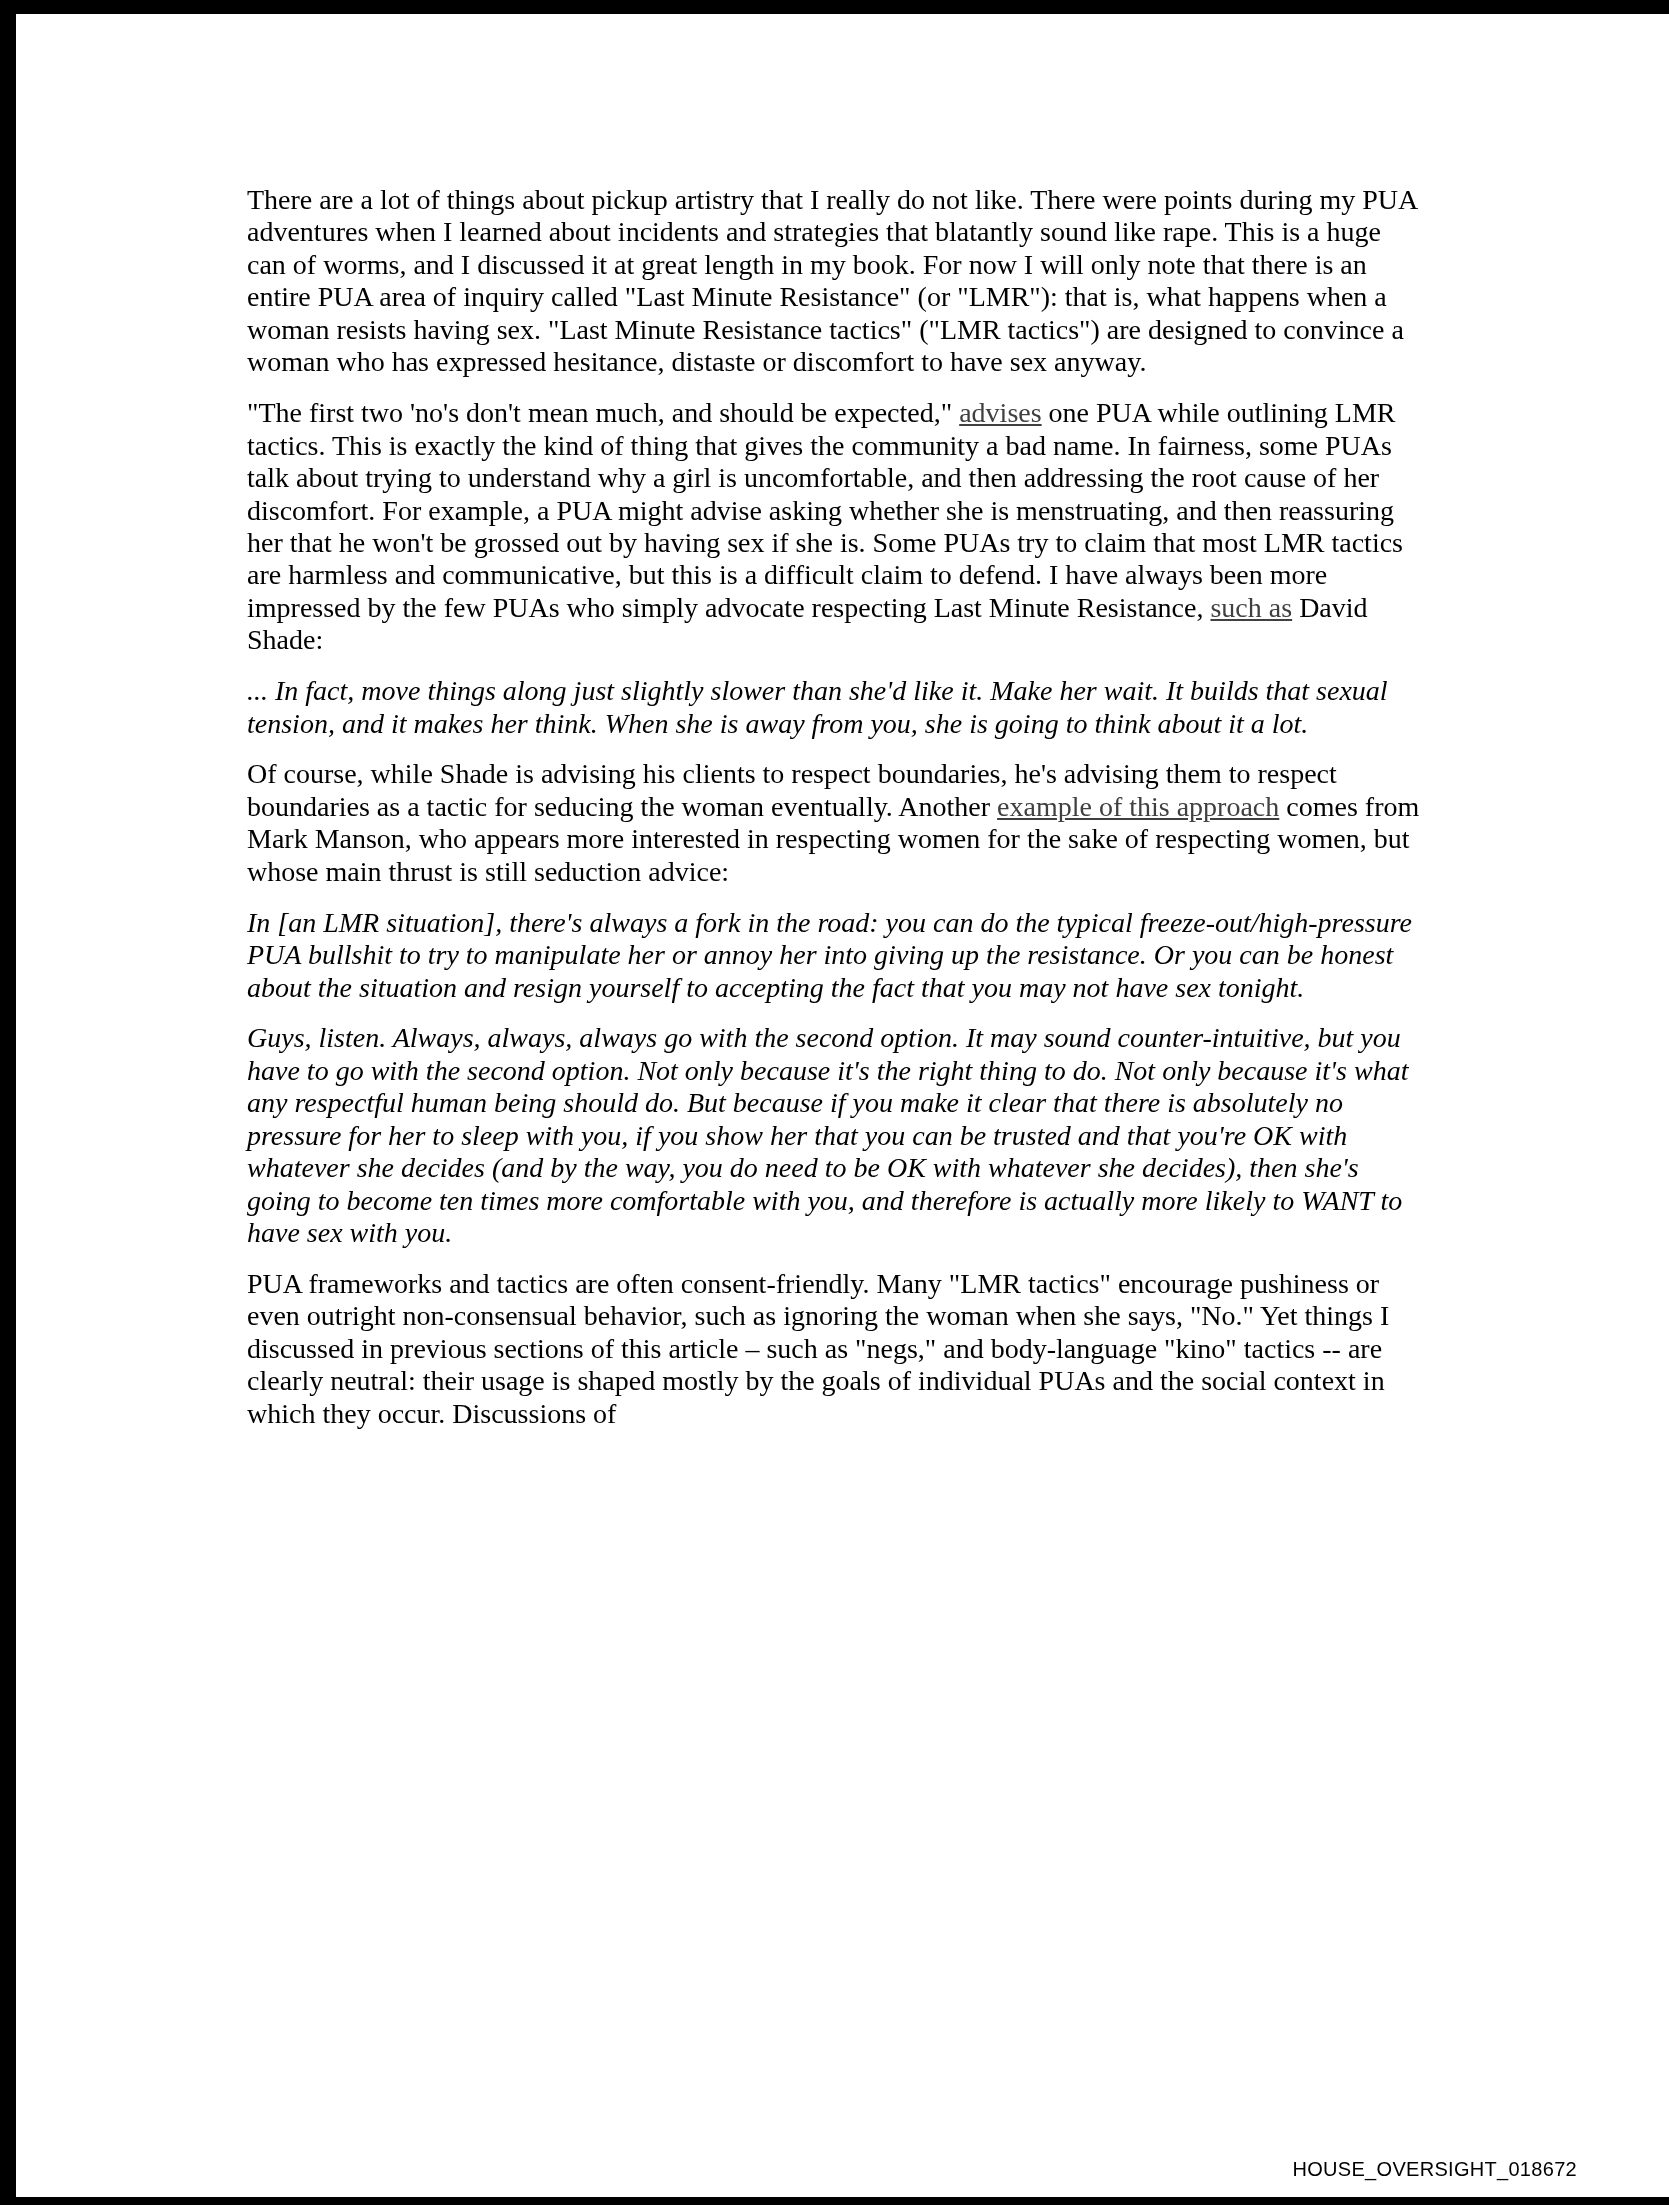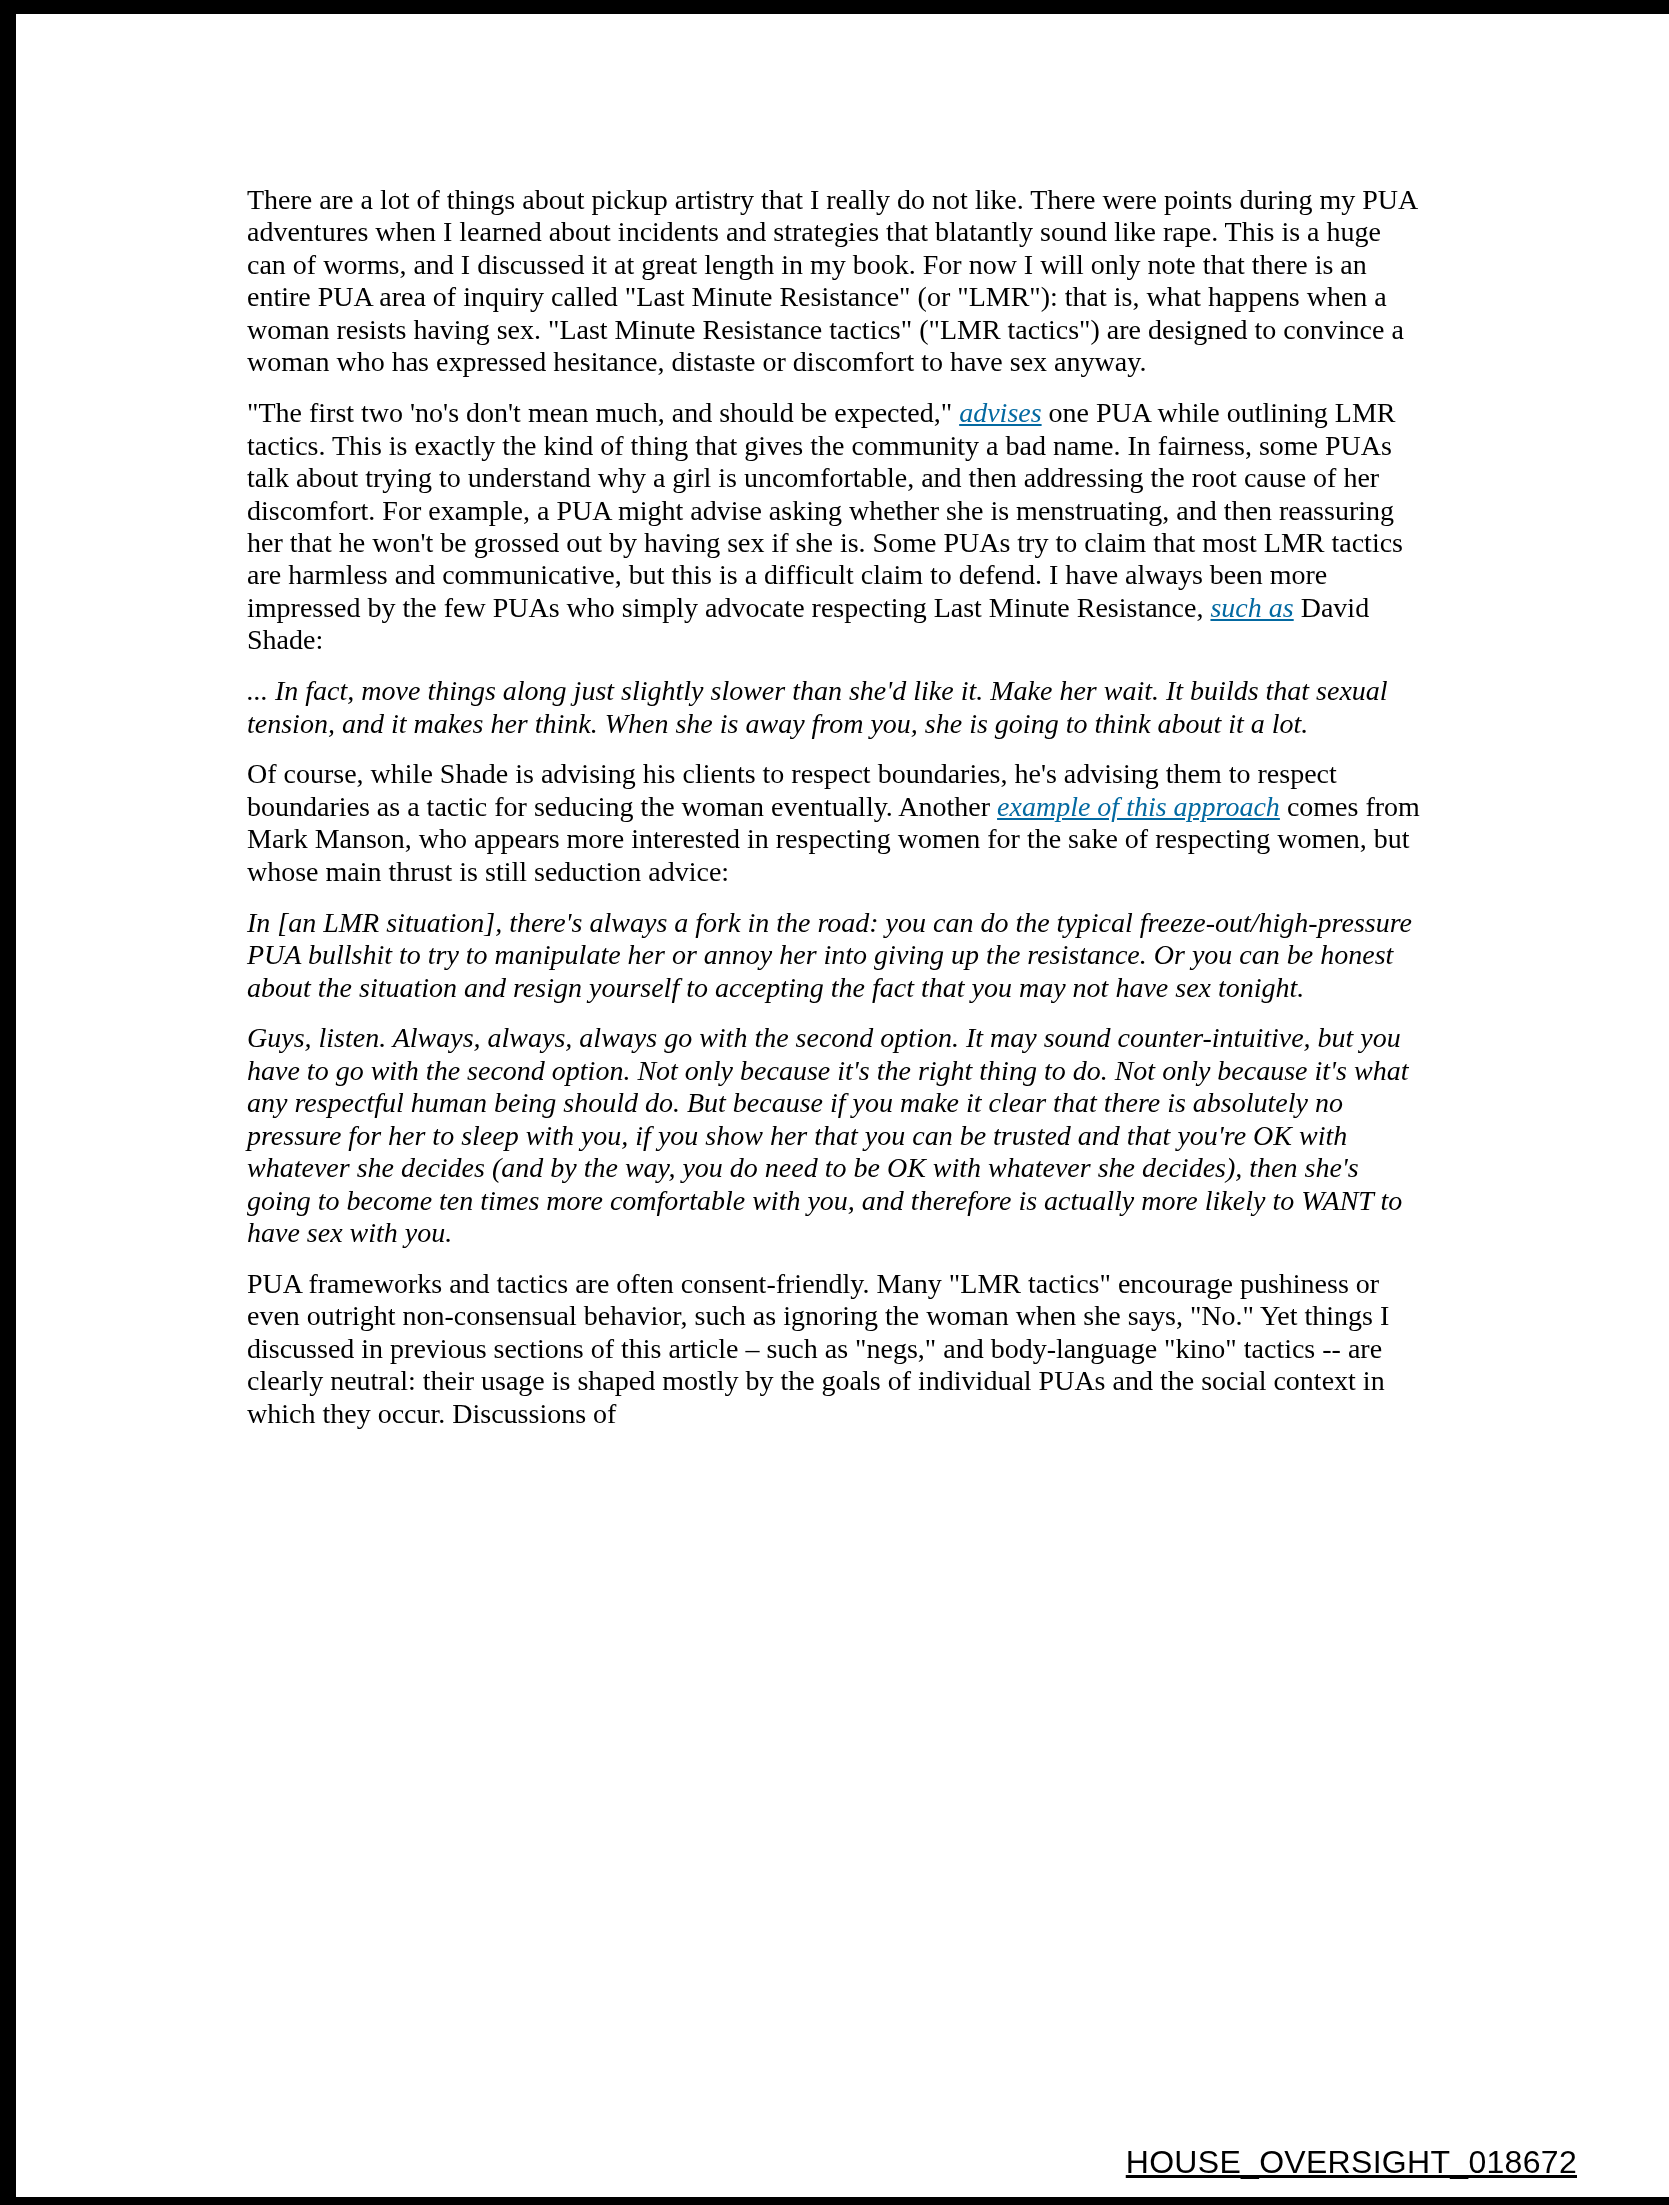--- a/index.html
+++ b/index.html
@@ -31,33 +31,31 @@
     line-height: 1.16;
     text-align: left;
   }
   .content p {
     margin: 0 0 18.3px 0;
   }
   .content p.quote {
     font-style: italic;
   }
   a.link {
-    color: #0369a1;
+    color: #404040;
     text-decoration: underline;
     cursor: pointer;
-    font-style: italic;
   }
   .bates {
     position: absolute;
     right: 92px;
     bottom: 23.6px;
     font-family: "Liberation Sans", "DejaVu Sans", sans-serif;
-    font-size: 32px;
+    font-size: 20px;
     letter-spacing: 0.3px;
-    text-decoration: underline;
   }
 </style>
 </head>
 <body>
 
 <div class="page">
   <div class="edge edge-top"></div>
   <div class="edge edge-left"></div>
   <div class="edge edge-bottom"></div>
 

